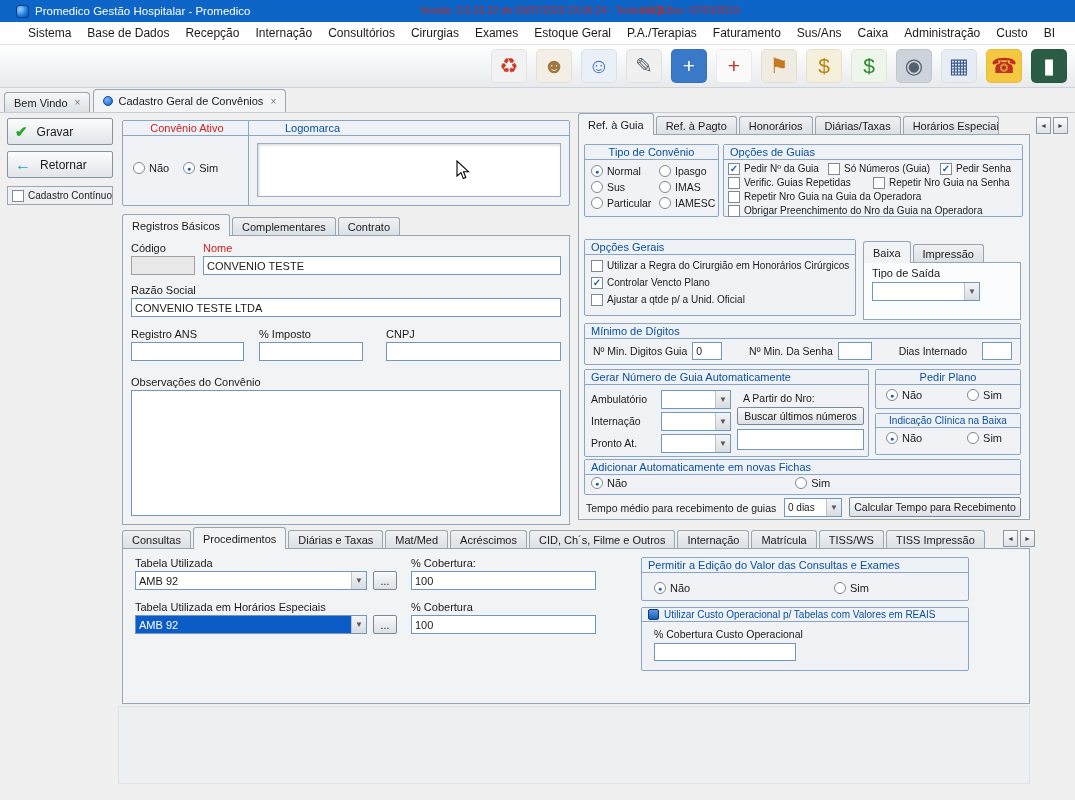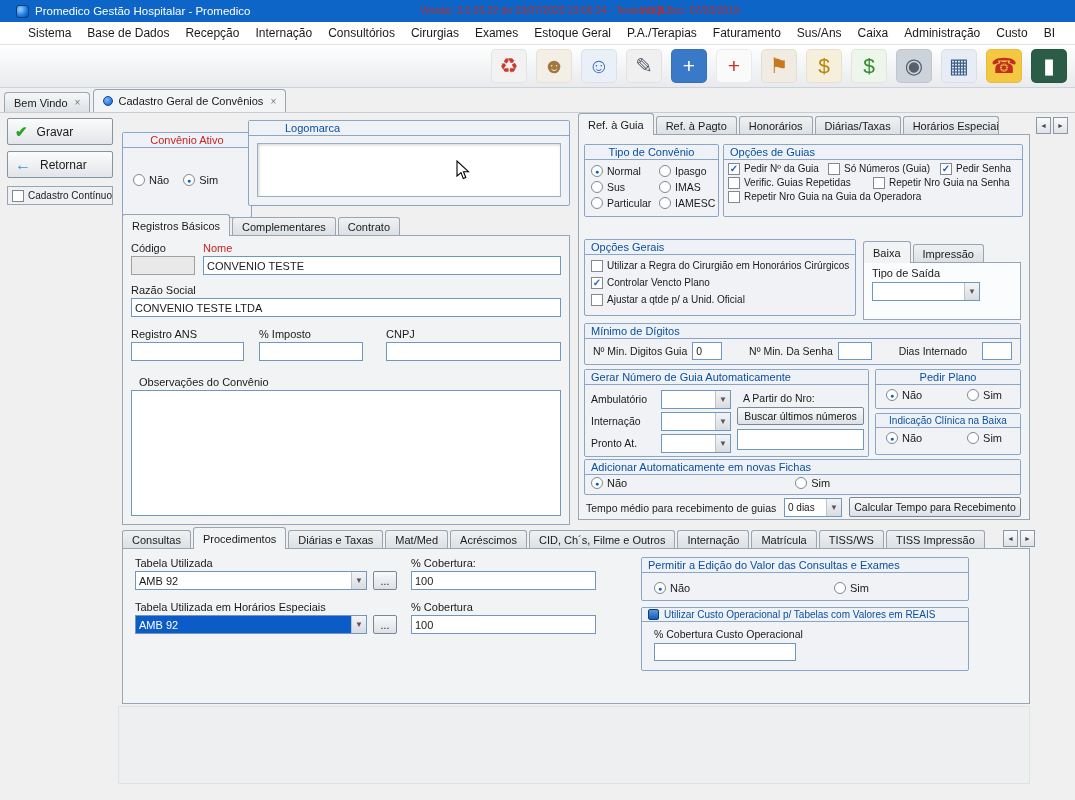--- a/index.html
+++ b/index.html
@@ -124,21 +124,21 @@
     <span class="rico">←</span>
     <span>Retornar</span>
   </div>
   <div class="ccont">
     <span class="cbox">
         <span></span>
       </span>
     <span>Cadastro Contínuo</span>
   </div>
 
-  <div class="gb" style="left:122px;top:132px;width:130px;height:86px">
+  <div class="gb" style="left:122px;top:120px;width:130px;height:86px">
     <div class="gbt c red">Convênio Ativo</div>
     <div style="display:flex;gap:14px;padding:26px 0 0 10px">
       <label class="radio">
         <span class="rdot">
             <span></span>
           </span>
         <span>Não</span>
       </label>
       <label class="radio">
         <span class="rdot">
@@ -176,21 +176,21 @@
     <div class="lbl red" style="left:80px;top:6px">Nome</div>
     <div class="inp" style="left:80px;top:20px;width:358px">CONVENIO TESTE</div>
     <div class="lbl" style="left:8px;top:48px">Razão Social</div>
     <div class="inp" style="left:8px;top:62px;width:430px">CONVENIO TESTE LTDA</div>
     <div class="lbl" style="left:8px;top:92px">Registro ANS</div>
     <div class="inp" style="left:8px;top:106px;width:113px"></div>
     <div class="lbl" style="left:136px;top:92px">% Imposto</div>
     <div class="inp" style="left:136px;top:106px;width:104px"></div>
     <div class="lbl" style="left:263px;top:92px">CNPJ</div>
     <div class="inp" style="left:263px;top:106px;width:175px"></div>
-    <div class="lbl" style="left:16px;top:140px">Observações do Convênio</div>
+    <div class="lbl" style="left:8px;top:140px">Observações do Convênio</div>
     <div class="ta" style="left:8px;top:154px;width:430px;height:126px"></div>
   </div>
 
   <div class="tabs2" style="left:578px;top:113px;width:452px">
     <div class="tab2 active">
         <span>Ref. à Guia</span>
       </div>
     <div class="tab2">
         <span>Ref. à Pagto</span>
       </div>
@@ -287,20 +287,26 @@
               </span>
               <span>Repetir Nro Guia na Senha</span>
             </label>
         </div>
         <label class="check">
             <span class="cbox">
               <span></span>
             </span>
             <span>Repetir Nro Guia na Guia da Operadora</span>
           </label>
+        <label class="check">
+            <span class="cbox">
+              <span></span>
+            </span>
+            <span>Obrigar Preenchimento do Nro da Guia na Operadora</span>
+          </label>
       </div>
     </div>
 
     <div class="gb" style="left:5px;top:104px;width:272px;height:77px">
       <div class="gbt">Opções Gerais</div>
       <div class="f10" style="padding:4px 6px;display:flex;flex-direction:column;gap:4px">
         <label class="check">
             <span class="cbox">
               <span></span>
             </span>

